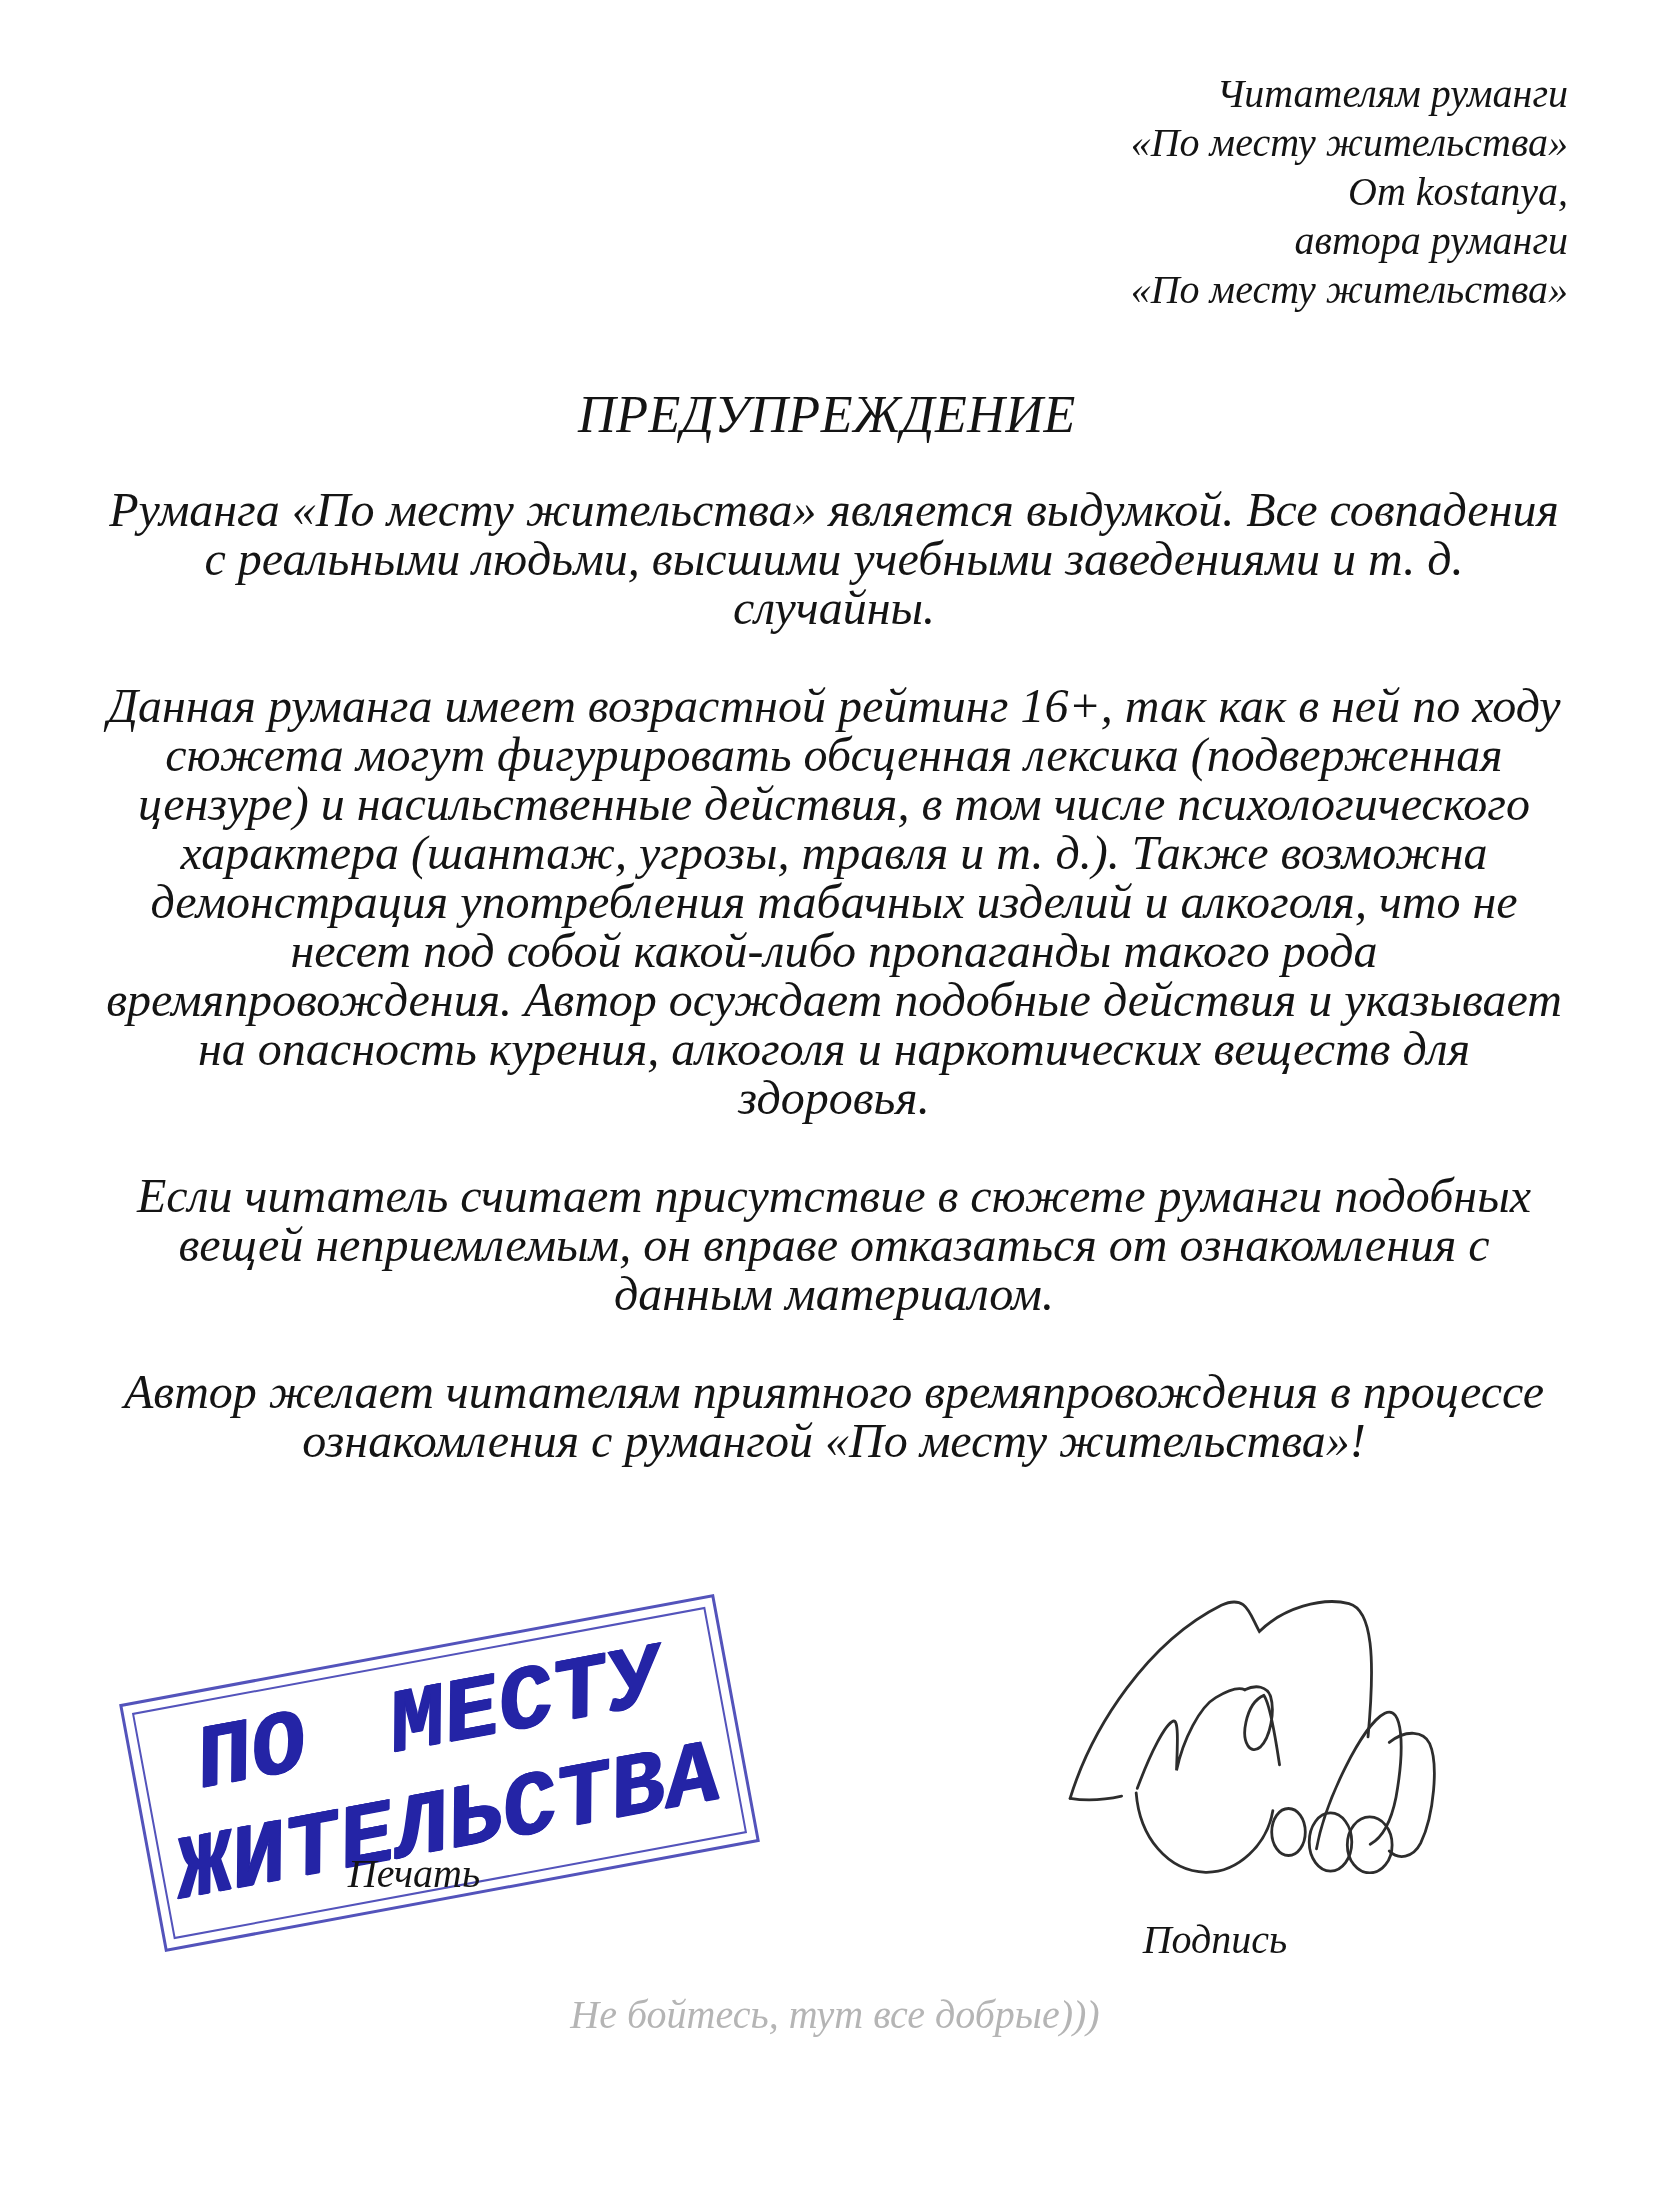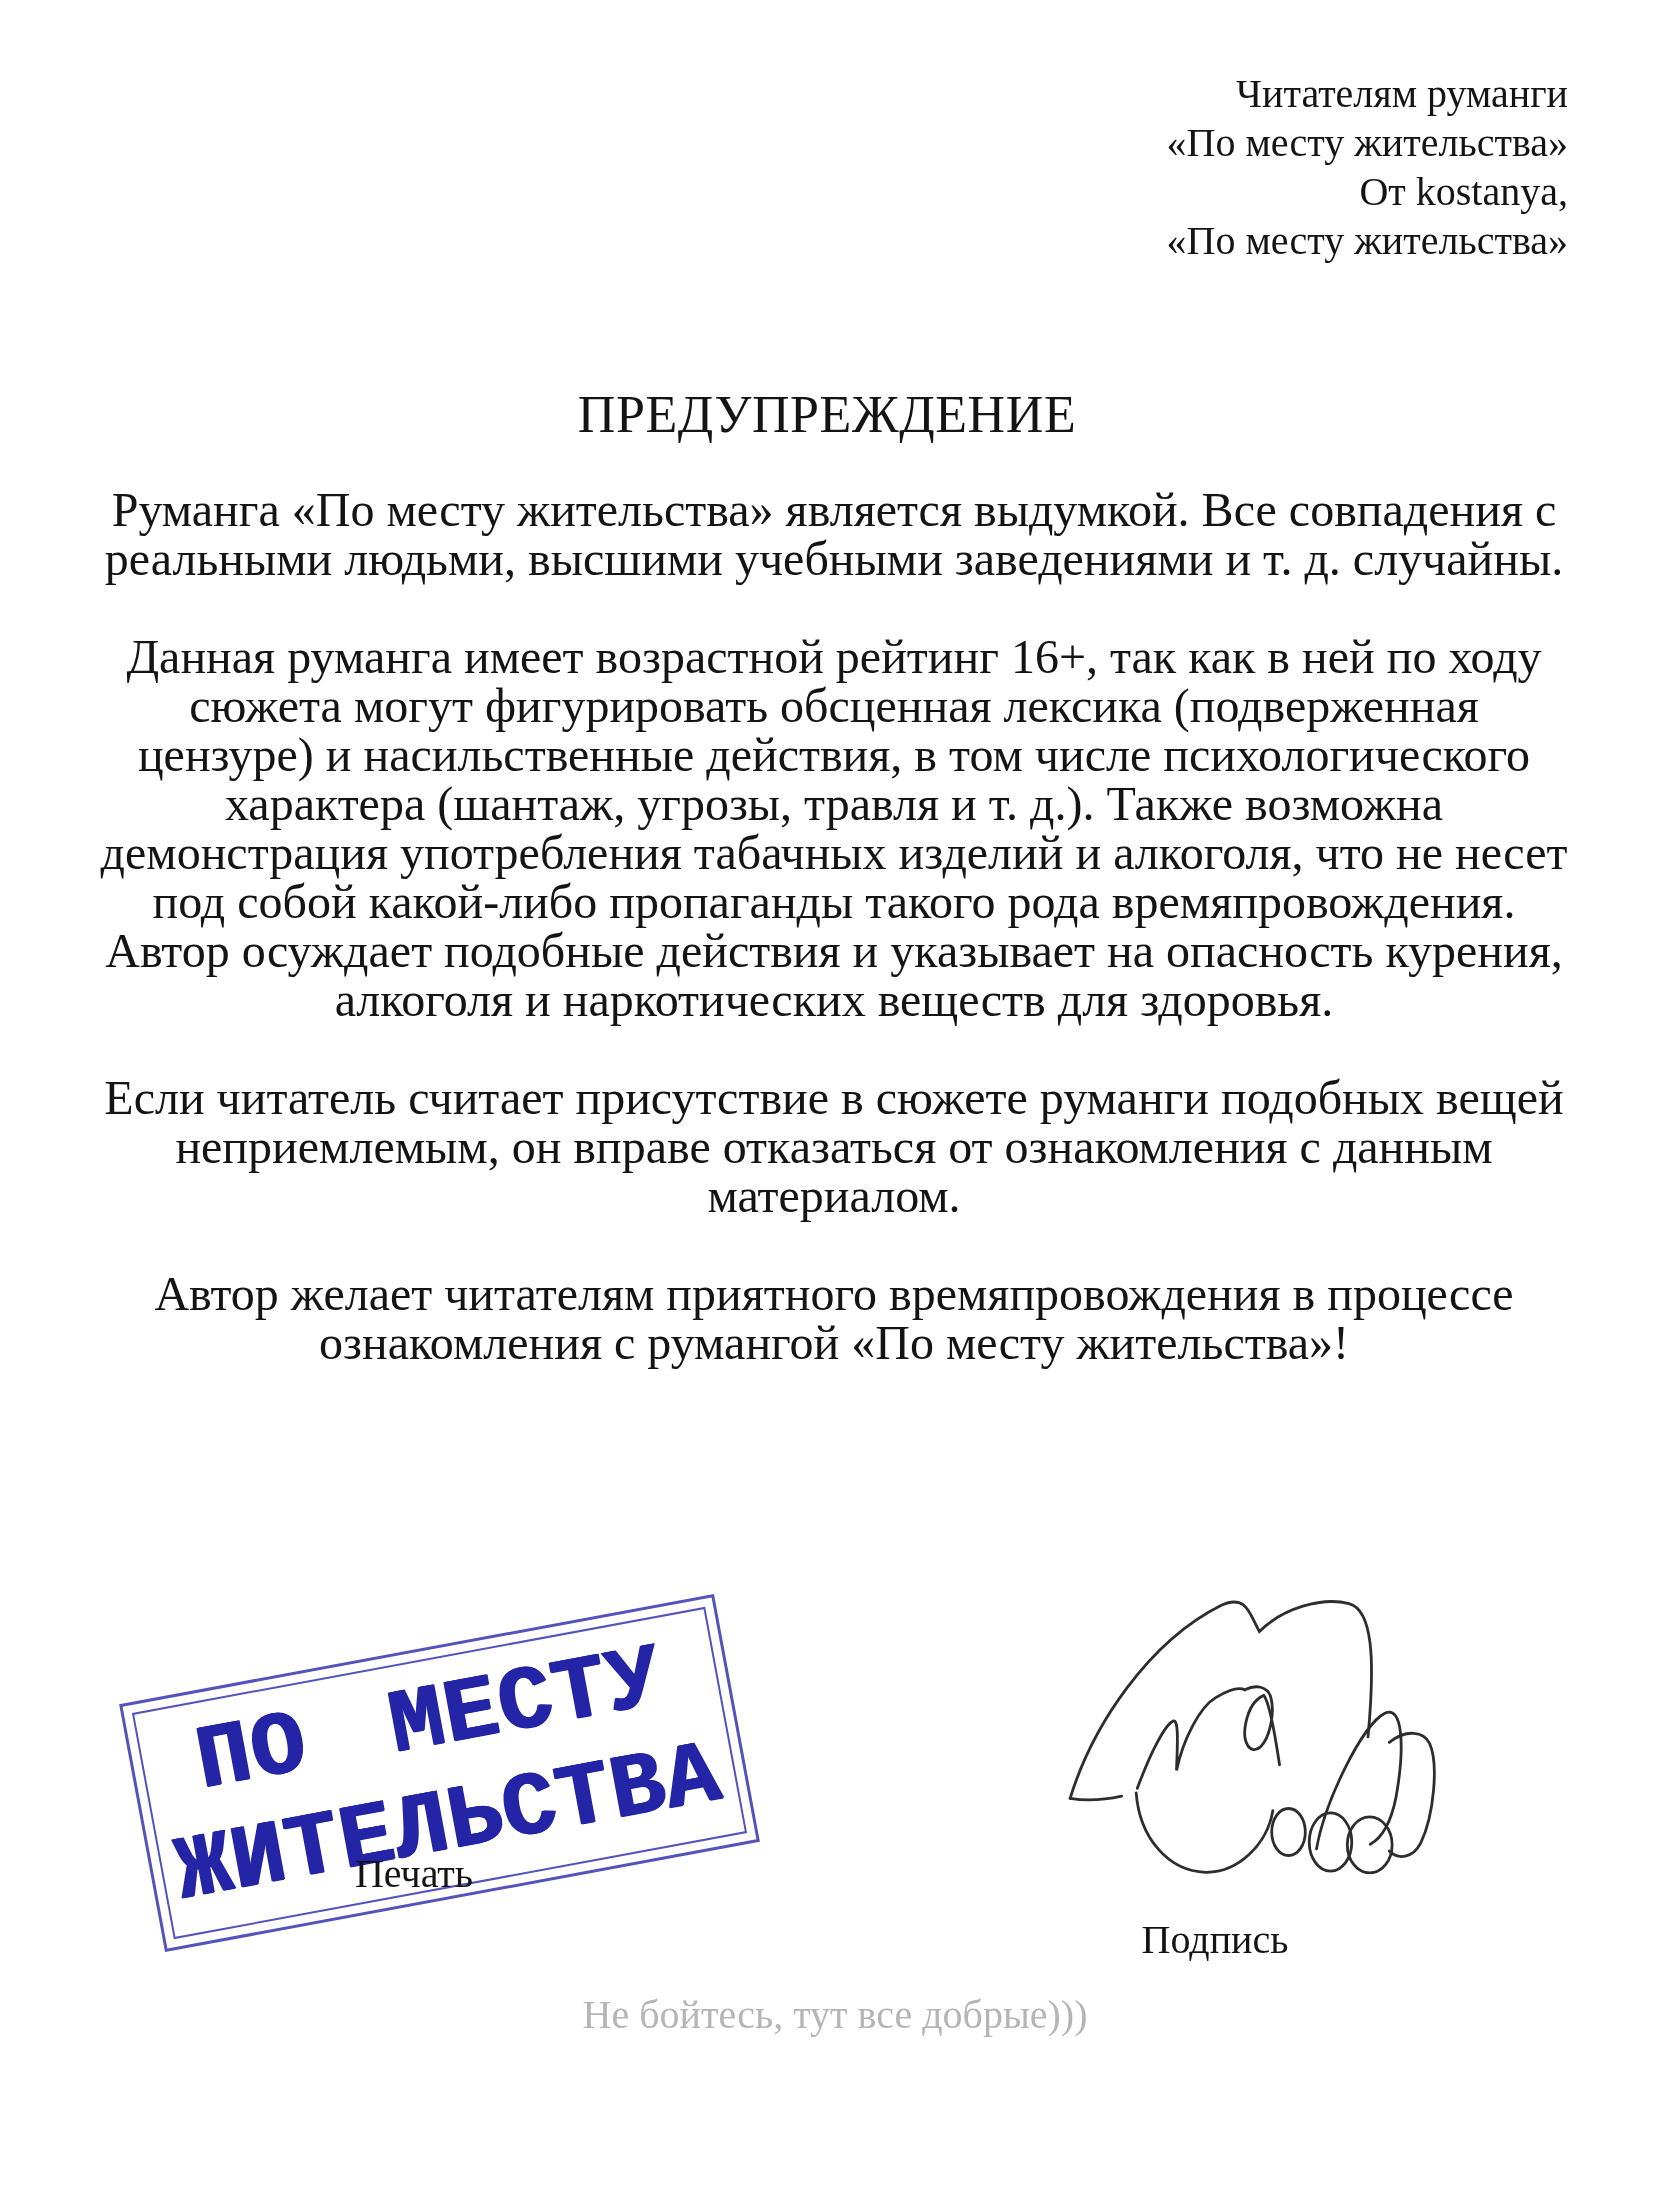--- a/index.html
+++ b/index.html
@@ -3,20 +3,21 @@
 <meta charset="utf-8">
 <style>
   html,body{margin:0;padding:0;background:#ffffff;}
   .page{
     position:relative;
     width:1654px;height:2205px;
     background:#ffffff;
     overflow:hidden;
     font-family:"Liberation Serif","DejaVu Serif",serif;
     color:#141414;
+    font-style:italic;
   }
   
   .doc-header{
     position:absolute;top:69px;right:86px;
     text-align:right;
     font-size:40px;line-height:49px;
     white-space:nowrap;
   }
   
   .doc-title{
@@ -81,20 +82,21 @@
 </style>
 </head>
 <body>
 
 <div class="page">
 
   <div class="doc-header">
     <div>Читателям руманги</div>
     <div>«По месту жительства»</div>
     <div>От kostanya,</div>
+    <div>автора руманги</div>
     <div>«По месту жительства»</div>
   </div>
 
   <div class="doc-title">ПРЕДУПРЕЖДЕНИЕ</div>
 
   <div class="doc-body">
     <p>Руманга «По месту жительства» является выдумкой. Все совпадения с реальными людьми, высшими учебными заведениями и т. д. случайны.</p>
     <p>Данная руманга имеет возрастной рейтинг 16+, так как в ней по ходу сюжета могут фигурировать обсценная лексика (подверженная цензуре) и насильственные действия, в том числе психологического характера (шантаж, угрозы, травля и т. д.). Также возможна демонстрация употребления табачных изделий и алкоголя, что не несет под собой какой-либо пропаганды такого рода времяпровождения. Автор осуждает подобные действия и указывает на опасность курения, алкоголя и наркотических веществ для здоровья.</p>
     <p>Если читатель считает присутствие в сюжете руманги подобных вещей неприемлемым, он вправе отказаться от ознакомления с данным материалом.</p>
     <p>Автор желает читателям приятного времяпровождения в процессе ознакомления с румангой «По месту жительства»!</p>

